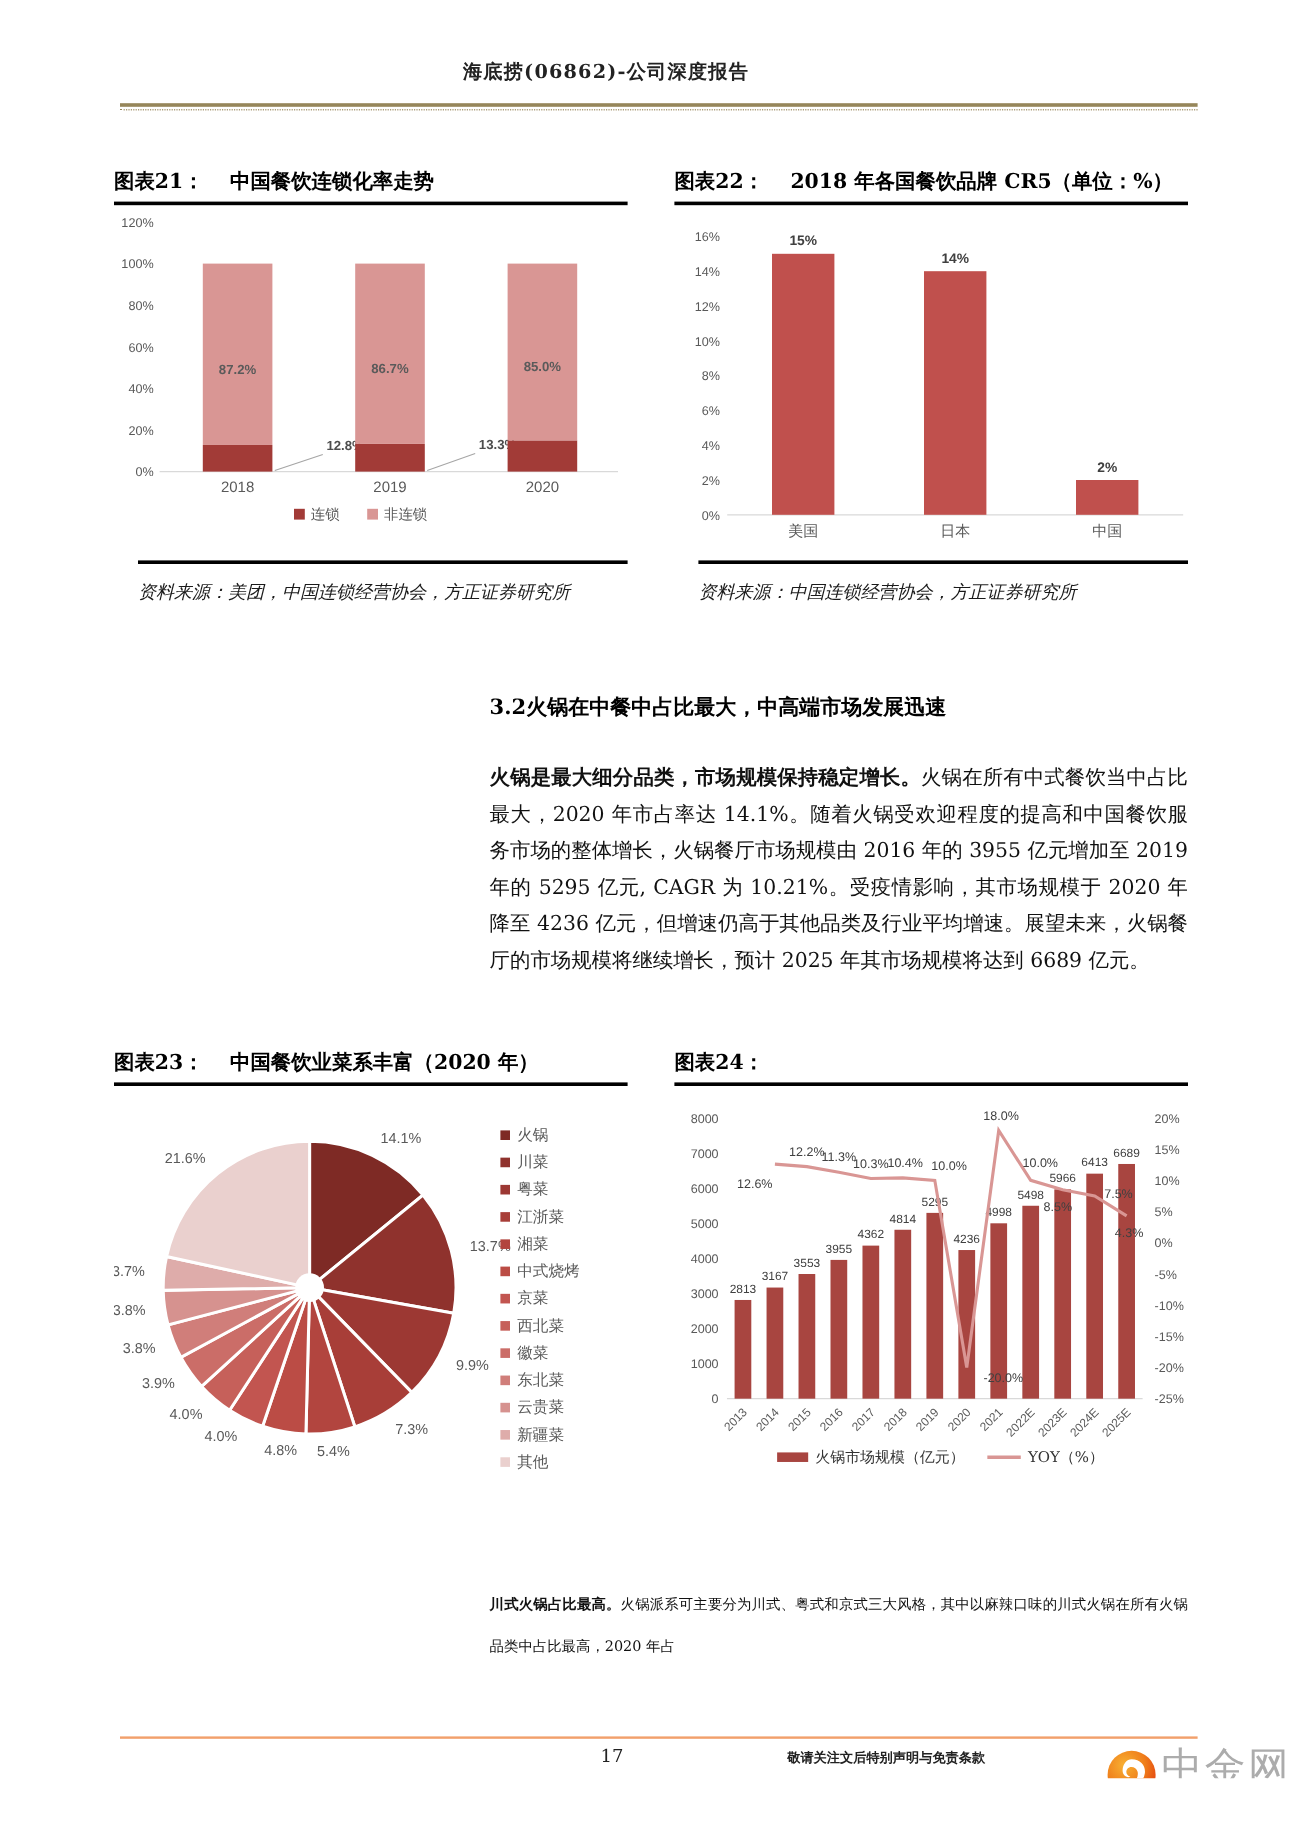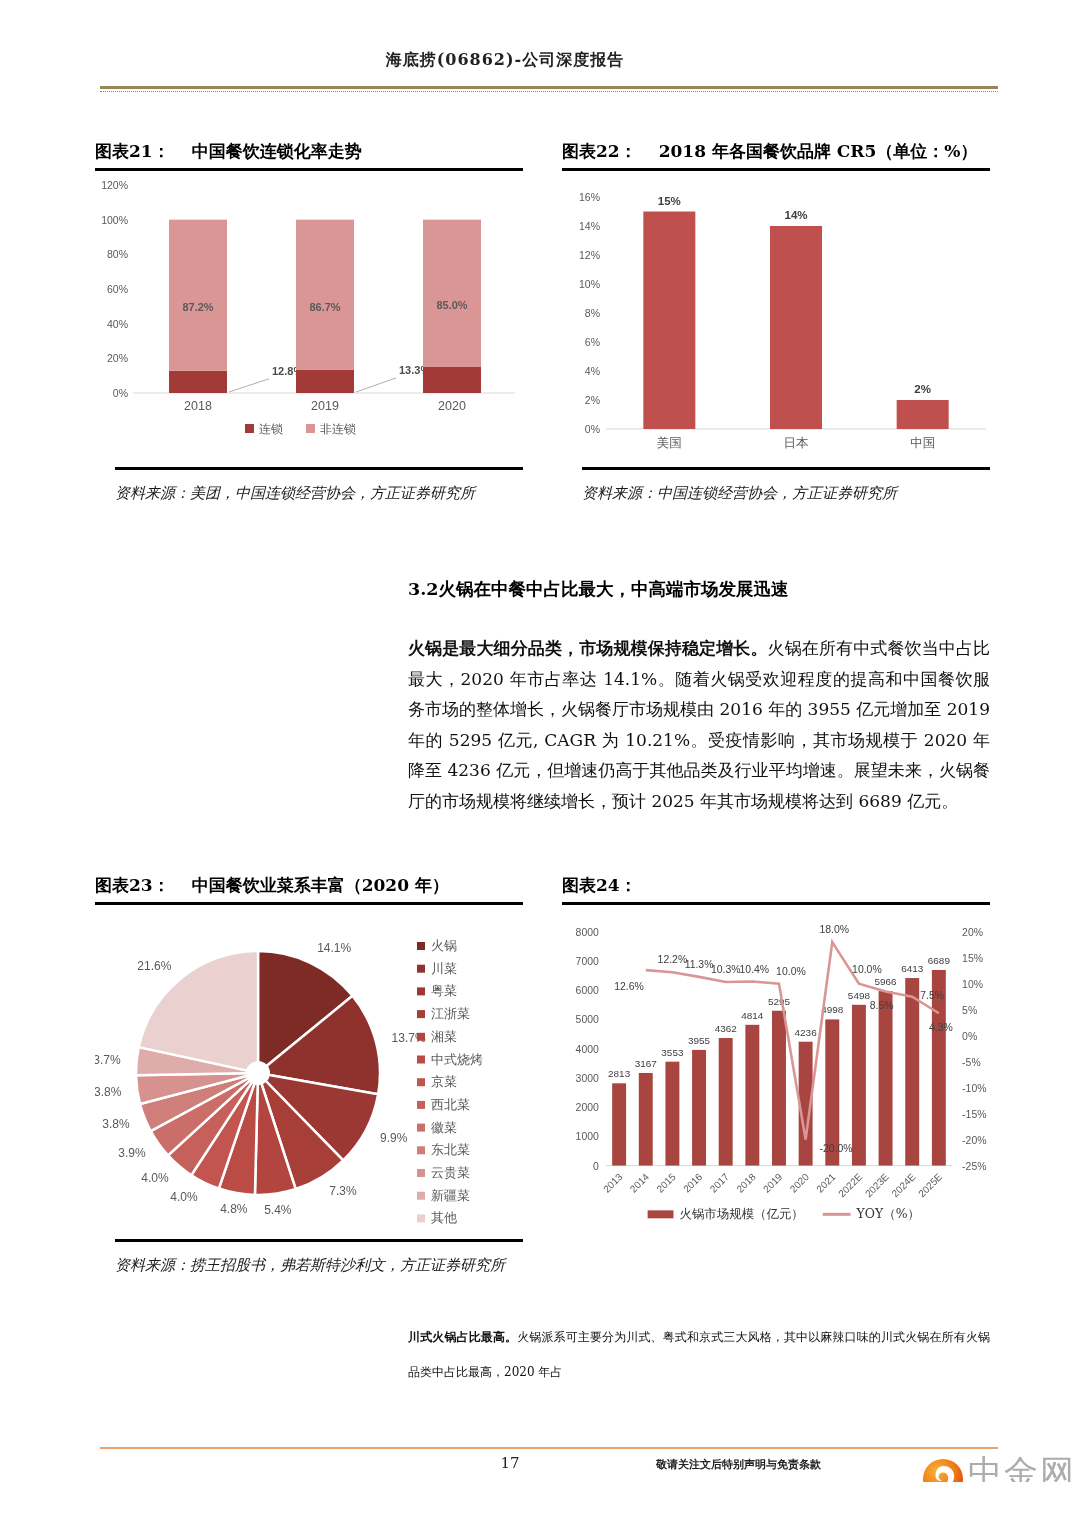--- a/index.html
+++ b/index.html
@@ -185,21 +185,20 @@
           <text x="336" y="226.6" text-anchor="start" font-size="13" fill="#595959" font-weight="normal" class="cjk">徽菜</text>
           <rect x="322" y="241.29999999999998" width="8" height="8" fill="#D07E7A"></rect>
           <text x="336" y="249.29999999999998" text-anchor="start" font-size="13" fill="#595959" font-weight="normal" class="cjk">东北菜</text>
           <rect x="322" y="264" width="8" height="8" fill="#D6928F"></rect>
           <text x="336" y="272" text-anchor="start" font-size="13" fill="#595959" font-weight="normal" class="cjk">云贵菜</text>
           <rect x="322" y="286.7" width="8" height="8" fill="#DEACAA"></rect>
           <text x="336" y="294.7" text-anchor="start" font-size="13" fill="#595959" font-weight="normal" class="cjk">新疆菜</text>
           <rect x="322" y="309.4" width="8" height="8" fill="#EAD0CE"></rect>
           <text x="336" y="317.4" text-anchor="start" font-size="13" fill="#595959" font-weight="normal" class="cjk">其他</text>
         </svg>
-      <div class="fig-source">资料来源：捞王招股书，弗若斯特沙利文，方正证券研究所</div>
     </div>
     <div class="figure">
       <div class="fig-title">
         <span>图表24：</span>
       </div>
       <svg class="chart" width="428" height="330" viewBox="0 0 430 330">
           <text x="37" y="265" text-anchor="end" font-size="10.5" fill="#595959" font-weight="normal">0</text>
           <text x="37" y="235.625" text-anchor="end" font-size="10.5" fill="#595959" font-weight="normal">1000</text>
           <text x="37" y="206.25" text-anchor="end" font-size="10.5" fill="#595959" font-weight="normal">2000</text>
           <text x="37" y="176.875" text-anchor="end" font-size="10.5" fill="#595959" font-weight="normal">3000</text>

